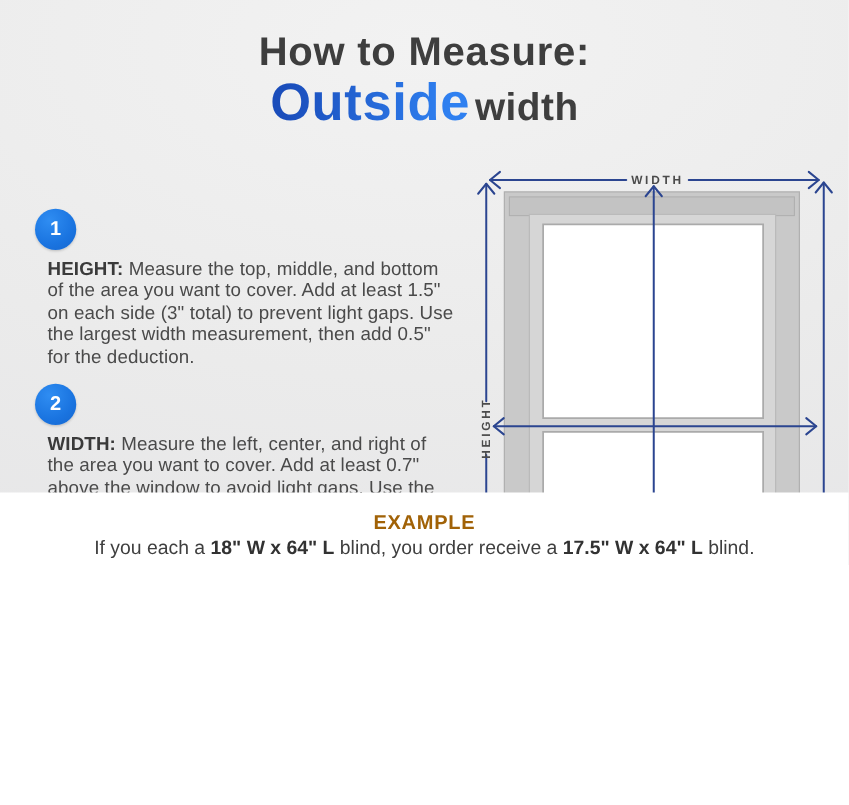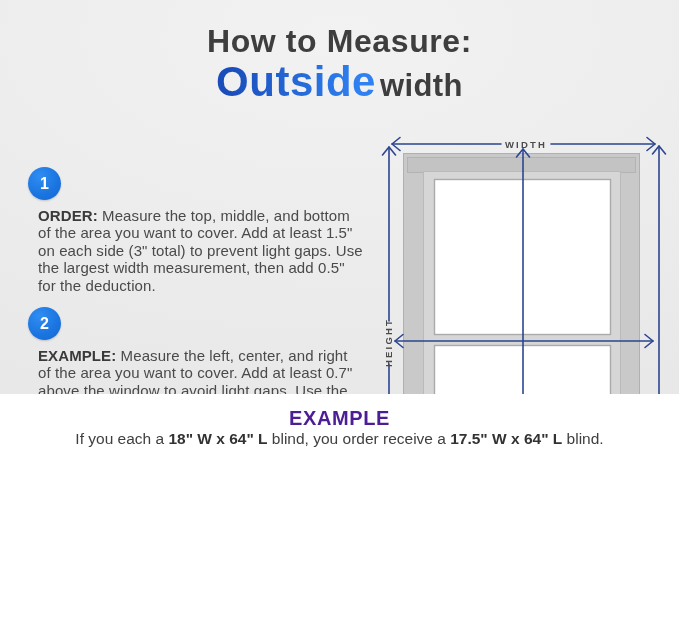--- a/index.html
+++ b/index.html
@@ -38,45 +38,45 @@
   .diagram{position:absolute;left:370px;top:125px;width:309px;height:465px;}
   .diagram text{
     font-family:"Liberation Sans", sans-serif;
     font-size:9.5px;font-weight:600;fill:#4b4b4b;letter-spacing:2.2px;
   }
   
   .footer{
     position:absolute;left:0;bottom:0;width:679px;height:58px;
     background:#ffffff;text-align:center;
   }
-  .example-heading{margin-top:16px;font-size:20px;font-weight:700;color:#4c1d95;letter-spacing:.6px;line-height:17px;}
+  .example-heading{margin-top:16px;font-size:16px;font-weight:700;color:#a16207;letter-spacing:.6px;line-height:17px;}
   .example-line{margin-top:3px;font-size:15.5px;color:#3f3f3f;line-height:17px;}
   .example-line .bold{font-weight:700;color:#323232;}
 </style>
 </head>
 <body>
 
 <div class="canvas">
 
   <div class="title">
     <div class="title-line1">How to Measure:</div>
     <div class="title-line2">
       <span class="title-highlight">Outside</span>
       <span class="title-suffix">width</span>
     </div>
   </div>
 
   <div class="step step-1">
     <div class="badge">1</div>
-    <div class="step-text"><b class="step-label">ORDER:</b> <span>Measure the top, middle, and bottom of the area you want to cover. Add at least 1.5" on each side (3" total) to prevent light gaps. Use the largest width measurement, then add 0.5" for the deduction.</span></div>
+    <div class="step-text"><b class="step-label">HEIGHT:</b> <span>Measure the top, middle, and bottom of the area you want to cover. Add at least 1.5" on each side (3" total) to prevent light gaps. Use the largest width measurement, then add 0.5" for the deduction.</span></div>
   </div>
 
   <div class="step step-2">
     <div class="badge">2</div>
-    <div class="step-text"><b class="step-label">EXAMPLE:</b> <span>Measure the left, center, and right of the area you want to cover. Add at least 0.7" above the window to avoid light gaps. Use the longest height measurement.</span></div>
+    <div class="step-text"><b class="step-label">WIDTH:</b> <span>Measure the left, center, and right of the area you want to cover. Add at least 0.7" above the window to avoid light gaps. Use the longest height measurement.</span></div>
   </div>
 
   <div class="step step-3">
     <div class="badge">3</div>
   </div>
 
   <svg class="diagram" viewBox="0 0 309 465">
 
     <rect x="33.5" y="28.5" width="236" height="383" fill="#c9c9c9" stroke="#b0b0b0"></rect>
     <rect x="37.5" y="32.5" width="228" height="15" fill="#c3c3c3" stroke="#aeaeae" stroke-width="0.8"></rect>

